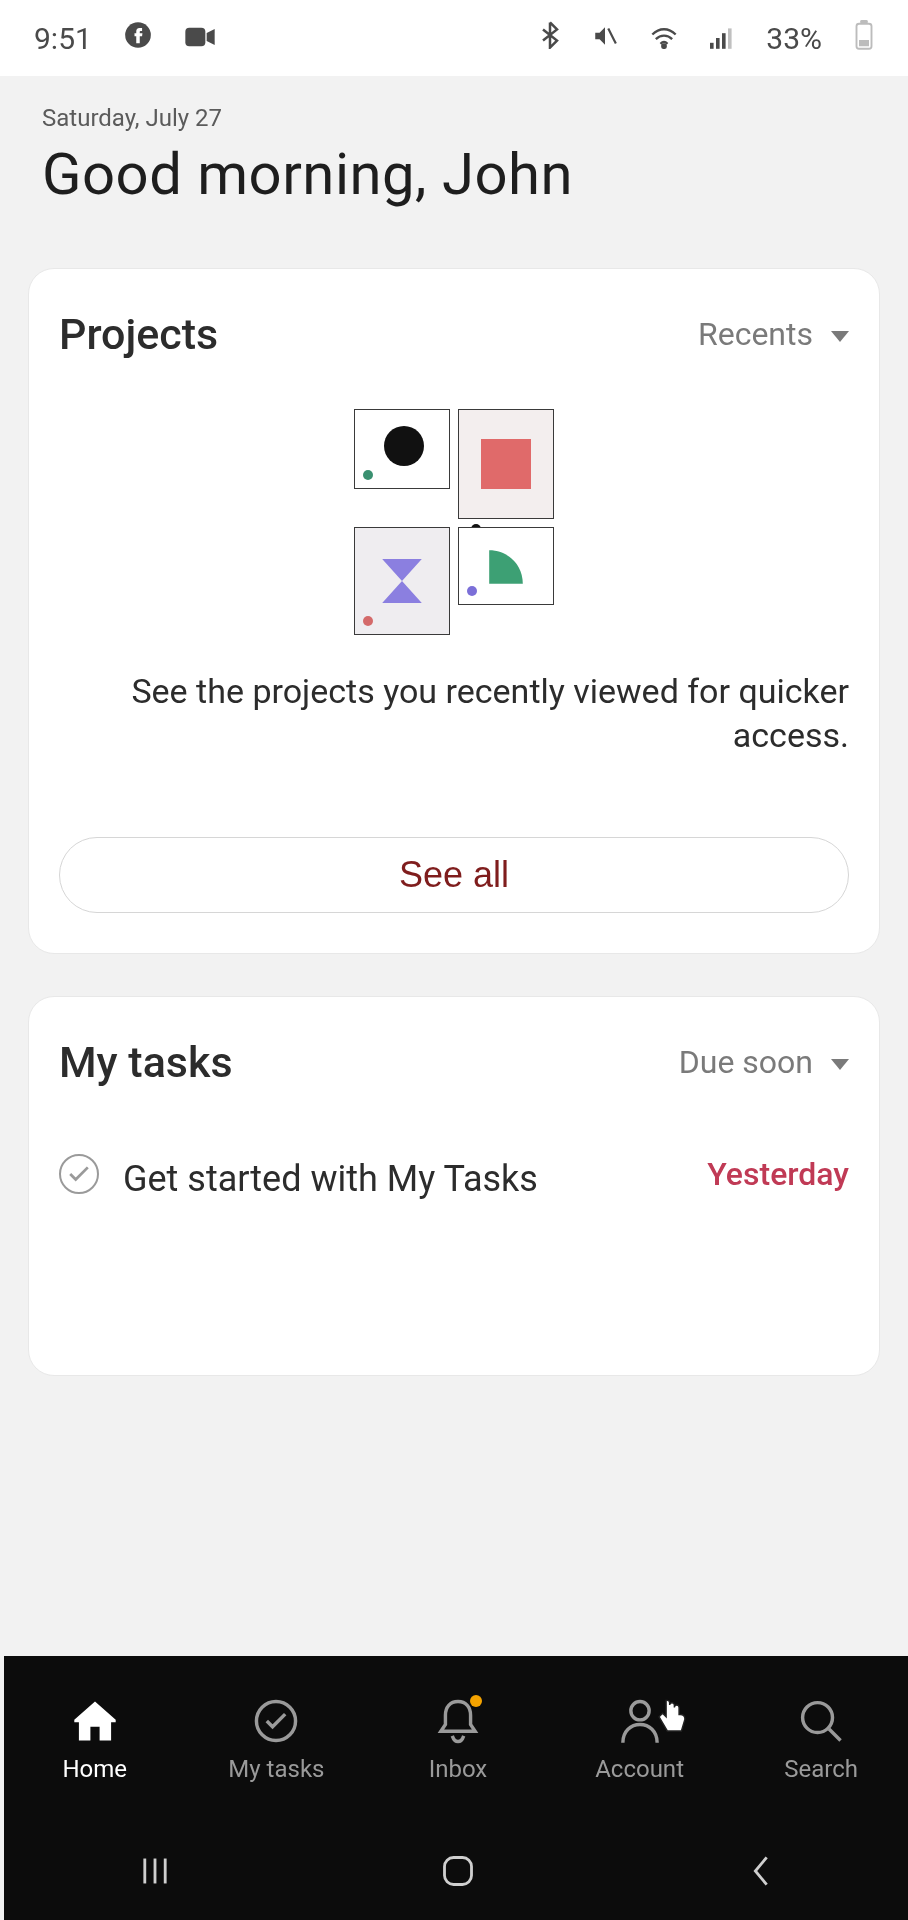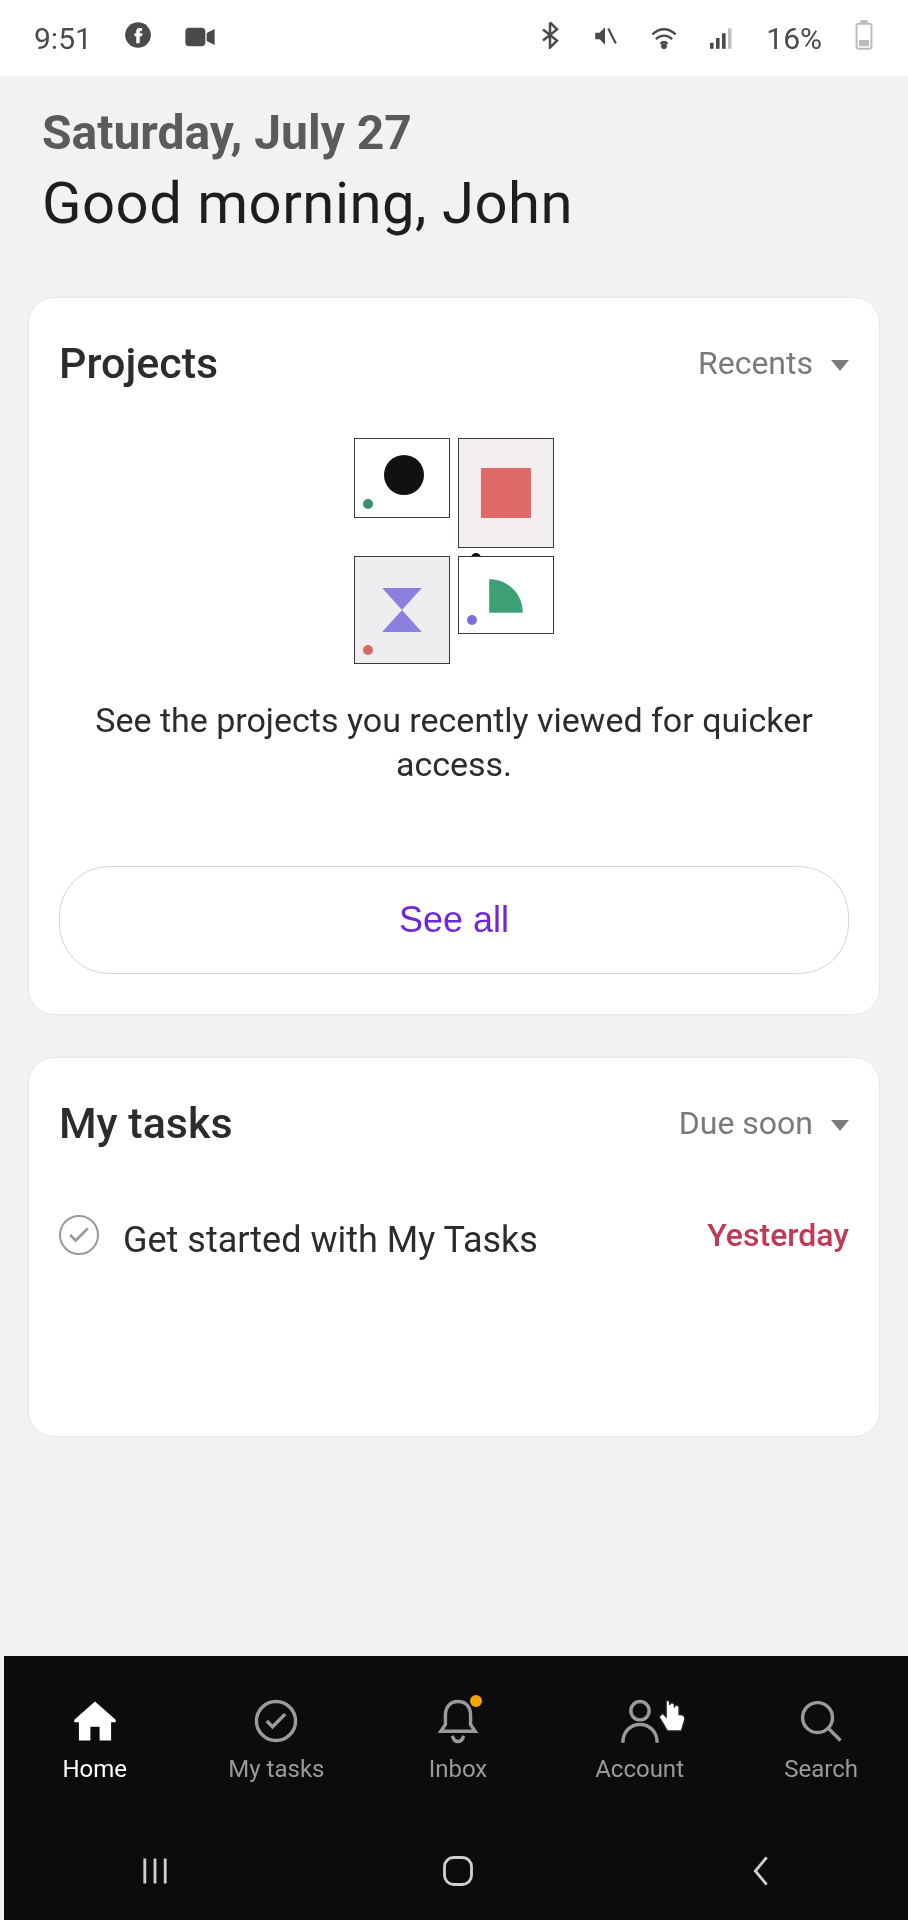--- a/index.html
+++ b/index.html
@@ -1,32 +1,32 @@
 <!DOCTYPE html>
 <html><head>
 <meta charset="utf-8">
 <style>
   * { box-sizing: border-box; margin: 0; padding: 0; }
   html, body { width: 908px; height: 1920px; font-family: -apple-system, BlinkMacSystemFont, "Segoe UI", Roboto, Arial, sans-serif; background:#f2f2f2; color:#1e1e1e; }
   .status-bar { height:76px; display:flex; align-items:center; justify-content:space-between; padding:0 34px; background:#fff; font-size:30px; color:#4a4a4a; }
   .status-left,.status-right{display:flex;align-items:center;gap:32px;}
   .header { padding:28px 42px 60px; }
-  .date { font-size:48px; color:#5b5b5b; font-weight:700; margin-bottom:8px;}
+  .date { font-size:24px; color:#5b5b5b; font-weight:400; margin-bottom:8px;}
   .greeting{ font-size:58px; font-weight:400; color:#1e1e1e; letter-spacing:.5px;}
   .card{ background:#fff; border:1px solid #e8e8e8; border-radius:26px; margin:0 28px 42px; padding:40px 30px;}
   .card-header{display:flex;justify-content:space-between;align-items:center;margin-bottom:50px;}
   .card-title{font-size:43px;font-weight:500;color:#2c2c2c;}
   .filter{display:flex;align-items:center;gap:18px;font-size:32px;color:#7a7a7a;cursor:pointer;}
   .chevron{width:0;height:0;border-left:9px solid transparent;border-right:9px solid transparent;border-top:11px solid #7a7a7a;margin-top:4px;}
   .proj-illus{display:flex;justify-content:center;margin-bottom:32px;}
   .grid2{display:grid;grid-template-columns:1fr 1fr;grid-template-rows:1fr 1fr;gap:8px;width:200px;}
   .tile{border:1.5px solid #3a3a3a;background:#fff;position:relative;display:flex;align-items:center;justify-content:center;}
   .tile .dot{position:absolute;width:10px;height:10px;border-radius:50%;bottom:8px;left:8px;}
-  .proj-msg{font-size:34px;text-align:center;color:#2c2c2c;line-height:1.3;margin:20px 0 80px;}
-  .see-all{display:block;width:100%;border:1px solid #d6d6d6;border-radius:50px;background:#fff;font-size:36px;color:#6d28d9;padding:32px 0;text-align:center;cursor:pointer;}
+  .proj-msg{font-size:34px;text-align:right;color:#2c2c2c;line-height:1.3;margin:20px 0 80px;}
+  .see-all{display:block;width:100%;border:1px solid #d6d6d6;border-radius:50px;background:#fff;font-size:36px;color:#7f1d1d;padding:16px 0;text-align:center;cursor:pointer;}
   .task-row{display:flex;align-items:center;gap:24px;padding:10px 0;}
   .check{width:40px;height:40px;border:2.5px solid #9a9a9a;border-radius:50%;display:flex;align-items:center;justify-content:center;flex-shrink:0;}
   .check svg{stroke:#9a9a9a;}
   .task-title{font-size:36px;color:#2c2c2c;flex:1;margin-top:11px;}
   .task-due{font-size:32px;color:#c03a55;font-weight:500;}
   .my-tasks-card{min-height:380px;}
   .bottom-nav{position:absolute;bottom:0;left:4px;width:908px;background:#0c0c0c;height:264px;display:flex;flex-direction:column;}
   .nav-row{display:flex;height:166px;}
   .nav-item{flex:1;display:flex;flex-direction:column;align-items:center;justify-content:center;gap:8px;color:#9a9a9a;cursor:pointer;position:relative;}
   .nav-item.active{color:#fff;}
@@ -77,21 +77,21 @@
           </svg>
     </span>
     <span>
       <svg width="24" height="22" viewBox="0 0 20 18" fill="#4a4a4a">
             <rect x="0" y="13" width="3" height="5"></rect>
             <rect x="5" y="9" width="3" height="9"></rect>
             <rect x="10" y="5" width="3" height="13"></rect>
             <rect x="15" y="1" width="3" height="17" fill="#c0c0c0"></rect>
           </svg>
     </span>
-    <span>16%</span>
+    <span>33%</span>
     <span>
       <svg width="20" height="30" viewBox="0 0 14 24">
             <rect x="1" y="3" width="12" height="20" rx="2" fill="none" stroke="#bcbcbc" stroke-width="1.5"></rect>
             <rect x="4" y="0" width="6" height="3" rx="1" fill="#bcbcbc"></rect>
             <rect x="3" y="16" width="8" height="5" fill="#bcbcbc"></rect>
           </svg>
     </span>
   </div>
 </div>
 

